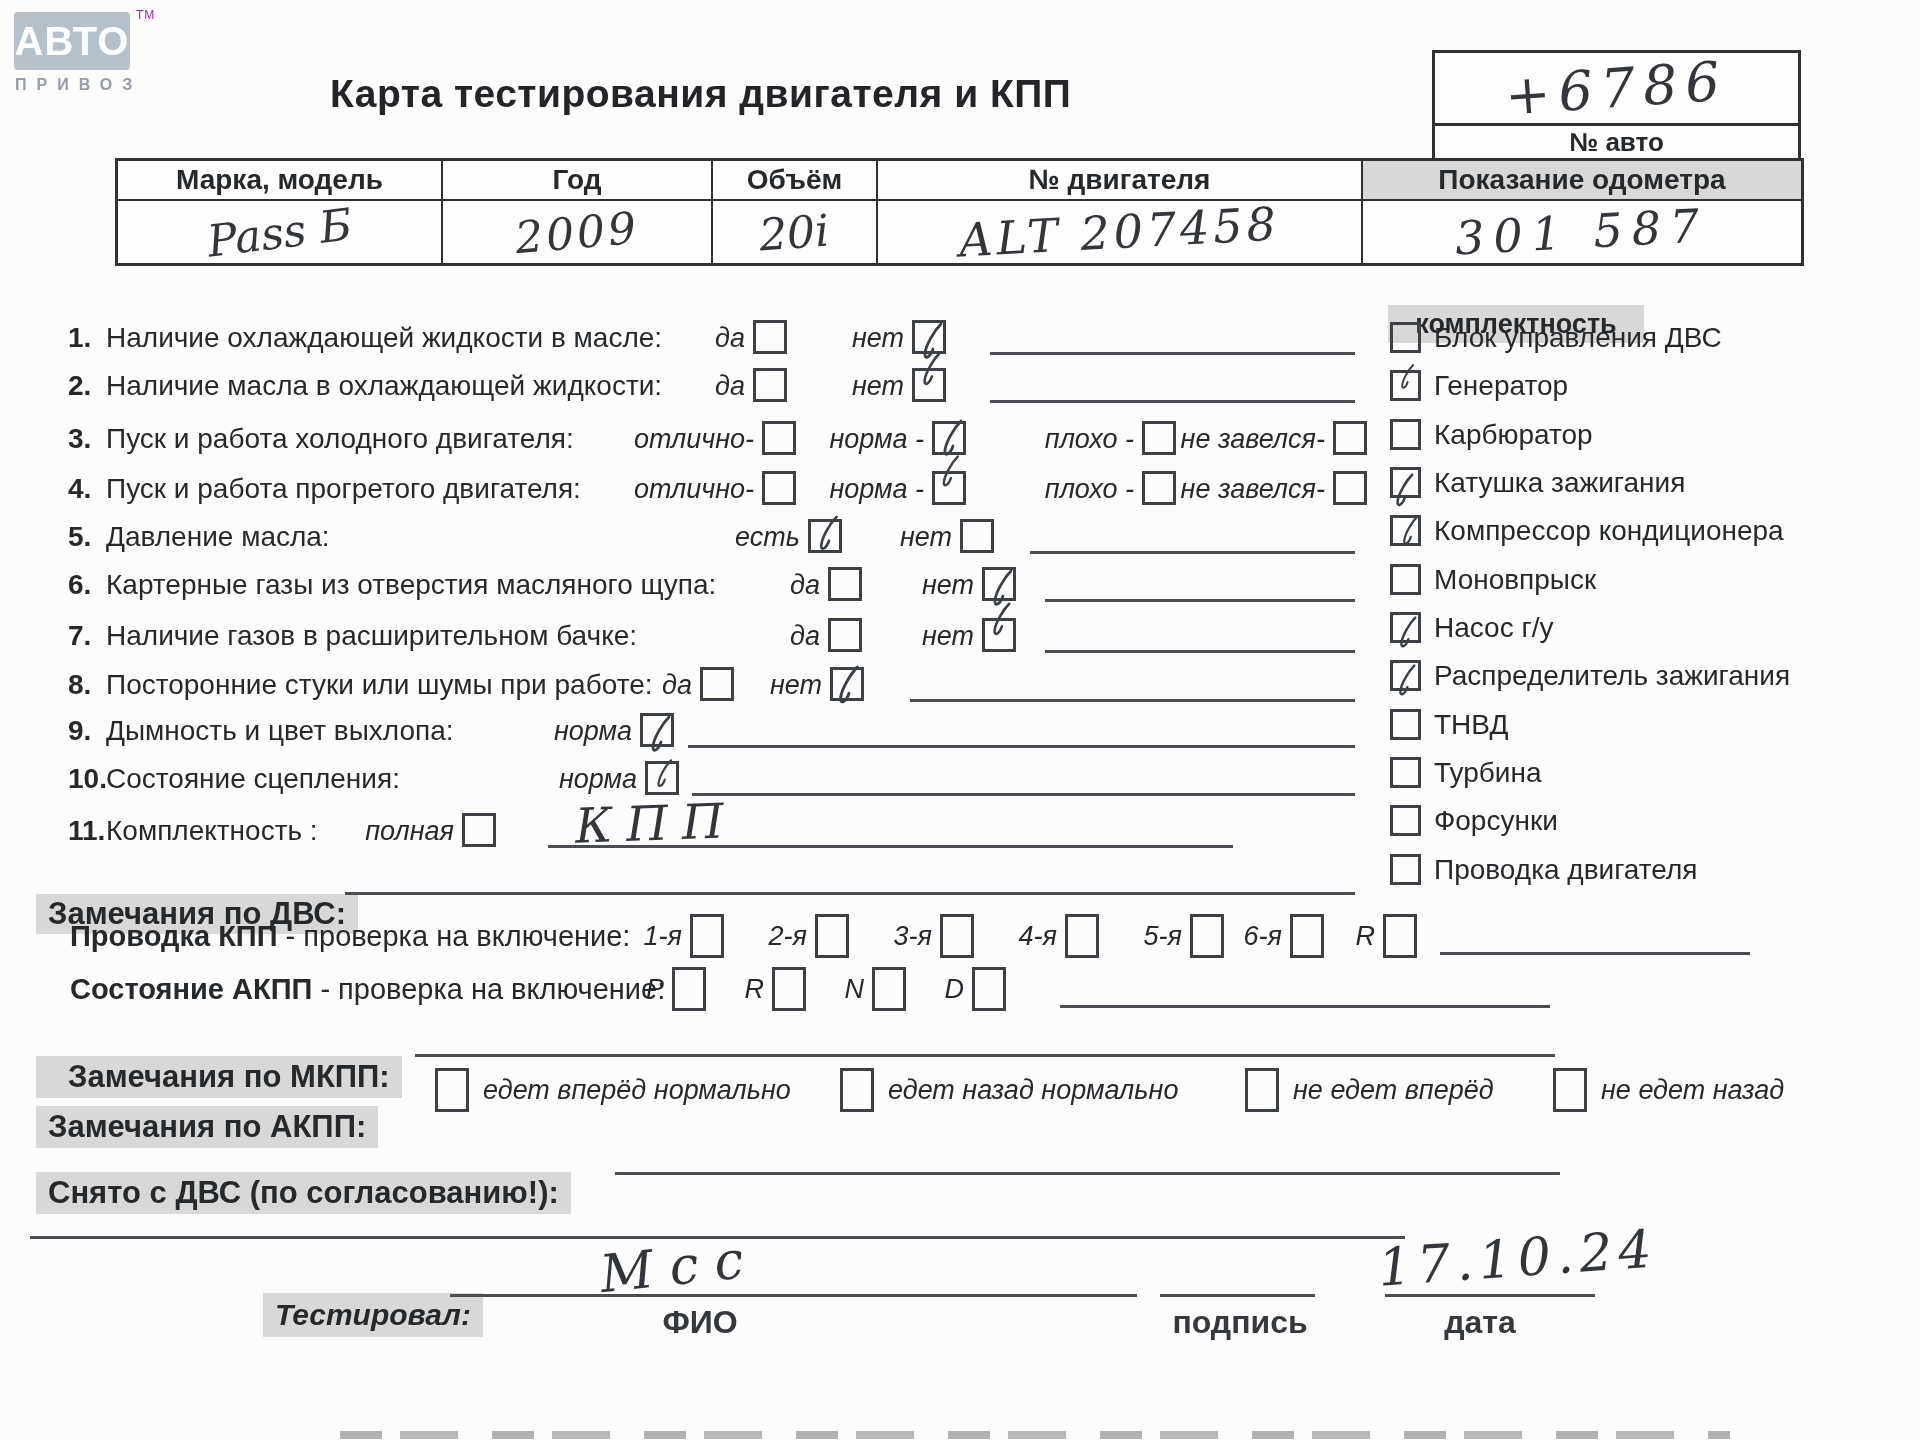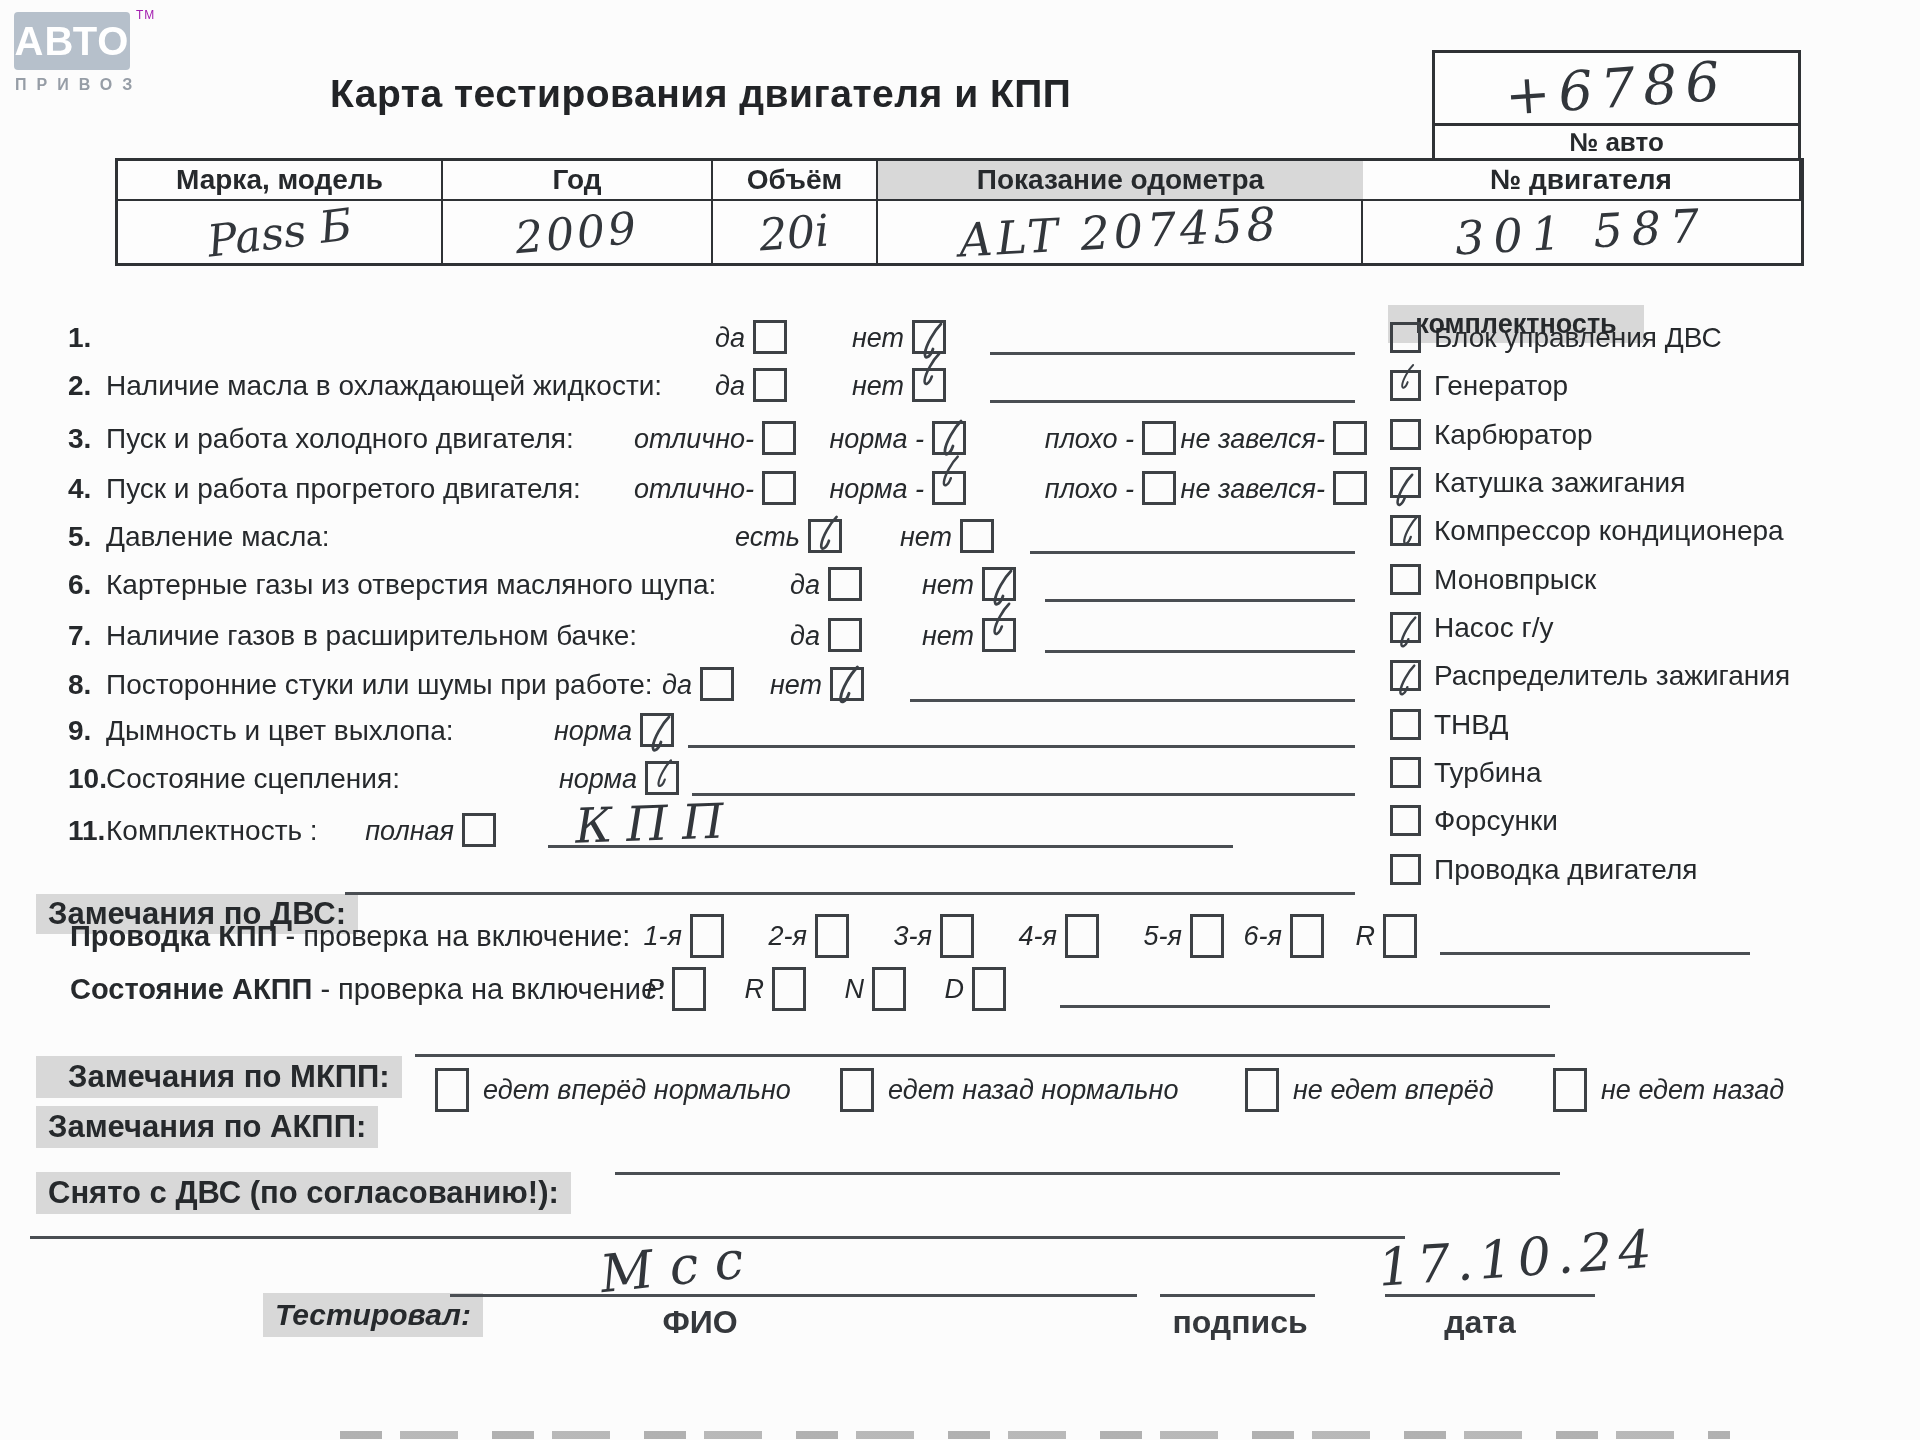--- a/index.html
+++ b/index.html
@@ -72,22 +72,22 @@
     <div class="carbox-num">
       <span class="hw" style="font-size:54px;letter-spacing:8px;transform:rotate(-4deg);">+6786</span>
     </div>
     <div class="carbox-label">№ авто</div>
   </div>
 
   <div class="vtable">
     <div class="th">Марка, модель</div>
     <div class="th">Год</div>
     <div class="th">Объём</div>
+    <div class="th">№ двигателя</div>
     <div class="th last fill-gray">Показание одометра</div>
-    <div class="th">№ двигателя</div>
     <div class="td">
       <span class="hw" style="font-size:44px;transform:rotate(-7deg);">Pass Б</span>
       </div>
     <div class="td">
       <span class="hw" style="font-size:44px;transform:rotate(-5deg);letter-spacing:3px;">2009</span>
       </div>
     <div class="td">
       <span class="hw" style="font-size:44px;transform:rotate(-4deg);">20i</span>
       </div>
     <div class="td">
@@ -164,20 +164,21 @@
     <span class="box small"></span>
     <span class="comp-label">Форсунки</span>
   </div>
   <div class="comp-item" style="top:854px">
     <span class="box small"></span>
     <span class="comp-label">Проводка двигателя</span>
   </div>
 
   <div class="crow" style="top:318px">
     <span class="num">1.</span>
+    <span class="clabel">Наличие охлаждающей жидкости в масле:</span>
     <span class="opt" style="left:745px">да</span>
     <span class="box" style="left:753px"></span>
     <span class="opt" style="left:904px">нет</span>
     <span class="box" style="left:912px">
       <svg class="check" style="top:-2px" width="30" height="44" viewBox="0 0 30 44">
           <path d="M24 3 C17 10 9 24 8 32 C7 39 13 37 16 28"></path>
         </svg>
       </span>
     <span class="wline" style="left:990px;width:365px;top:34px"></span>
   </div>

